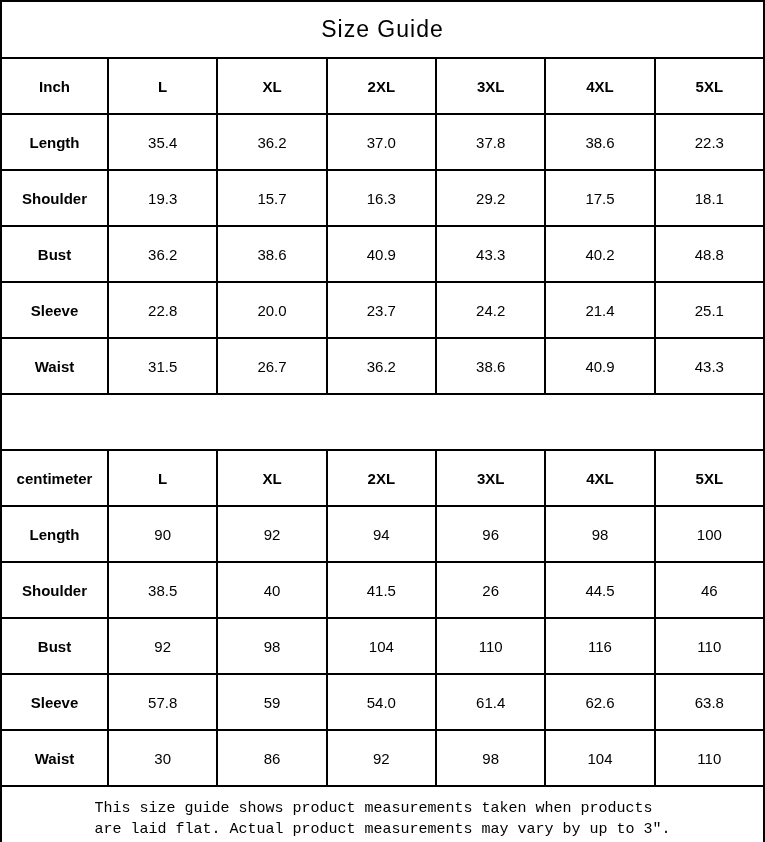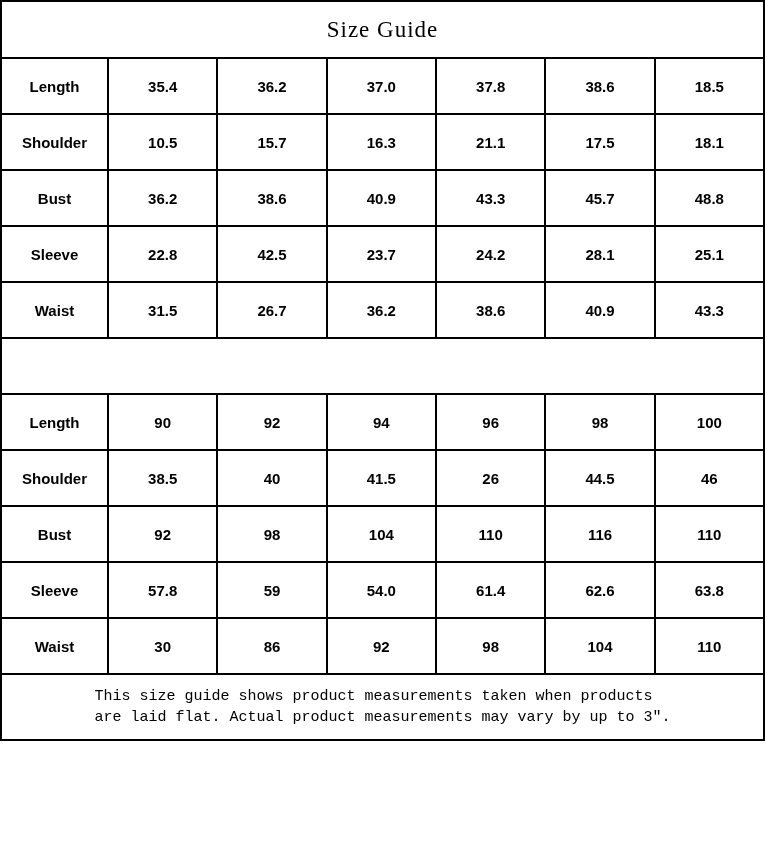--- a/index.html
+++ b/index.html
@@ -25,33 +25,33 @@
     text-align: center;
     vertical-align: middle;
     padding: 0;
     overflow: hidden;
   }
   col.c-label { width: 107px; }
   tr.row { height: 56px; }
   tr.title-row { height: 57px; }
   tr.footer-row { height: 66px; }
   td.title-cell {
-    font-family: Liberation Serif, serif;
+    font-family: Liberation Sans, sans-serif;
     font-size: 23px;
     font-weight: normal;
     letter-spacing: 1px;
   }
   td.label-cell {
     font-weight: bold;
   }
   td.header-cell {
     font-weight: bold;
   }
   td.value-cell {
-    font-weight: bold;
+    font-weight: normal;
   }
   td.spacer-cell {
     background: #ffffff;
   }
   td.footer-cell {
     font-family: "Liberation Mono", monospace;
     font-size: 15px;
   }
   .footer-inner {
     display: inline-block;
@@ -72,71 +72,89 @@
         <col>
         <col>
         <col>
     </colgroup>
 
     <tbody>
         <tr class="title-row">
       <td colspan="7" class="title-cell">Size Guide</td>
     </tr>
 
+    <tr class="row">
+      <td class="label-cell">Inch</td>
+      <td class="header-cell">L</td>
+      <td class="header-cell">XL</td>
+      <td class="header-cell">2XL</td>
+      <td class="header-cell">3XL</td>
+      <td class="header-cell">4XL</td>
+      <td class="header-cell">5XL</td>
+    </tr>
 
     <tr class="row">
       <td class="label-cell">Length</td>
       <td class="value-cell">35.4</td>
       <td class="value-cell">36.2</td>
       <td class="value-cell">37.0</td>
       <td class="value-cell">37.8</td>
       <td class="value-cell">38.6</td>
-      <td class="value-cell">18.5</td>
+      <td class="value-cell">22.3</td>
     </tr>
     <tr class="row">
       <td class="label-cell">Shoulder</td>
-      <td class="value-cell">10.5</td>
+      <td class="value-cell">19.3</td>
       <td class="value-cell">15.7</td>
       <td class="value-cell">16.3</td>
-      <td class="value-cell">21.1</td>
+      <td class="value-cell">29.2</td>
       <td class="value-cell">17.5</td>
       <td class="value-cell">18.1</td>
     </tr>
     <tr class="row">
       <td class="label-cell">Bust</td>
       <td class="value-cell">36.2</td>
       <td class="value-cell">38.6</td>
       <td class="value-cell">40.9</td>
       <td class="value-cell">43.3</td>
-      <td class="value-cell">45.7</td>
+      <td class="value-cell">40.2</td>
       <td class="value-cell">48.8</td>
     </tr>
     <tr class="row">
       <td class="label-cell">Sleeve</td>
       <td class="value-cell">22.8</td>
-      <td class="value-cell">42.5</td>
+      <td class="value-cell">20.0</td>
       <td class="value-cell">23.7</td>
       <td class="value-cell">24.2</td>
-      <td class="value-cell">28.1</td>
+      <td class="value-cell">21.4</td>
       <td class="value-cell">25.1</td>
     </tr>
     <tr class="row">
       <td class="label-cell">Waist</td>
       <td class="value-cell">31.5</td>
       <td class="value-cell">26.7</td>
       <td class="value-cell">36.2</td>
       <td class="value-cell">38.6</td>
       <td class="value-cell">40.9</td>
       <td class="value-cell">43.3</td>
     </tr>
 
     <tr class="row">
       <td colspan="7" class="spacer-cell"></td>
     </tr>
 
+    <tr class="row">
+      <td class="label-cell">centimeter</td>
+      <td class="header-cell">L</td>
+      <td class="header-cell">XL</td>
+      <td class="header-cell">2XL</td>
+      <td class="header-cell">3XL</td>
+      <td class="header-cell">4XL</td>
+      <td class="header-cell">5XL</td>
+    </tr>
 
     <tr class="row">
       <td class="label-cell">Length</td>
       <td class="value-cell">90</td>
       <td class="value-cell">92</td>
       <td class="value-cell">94</td>
       <td class="value-cell">96</td>
       <td class="value-cell">98</td>
       <td class="value-cell">100</td>
     </tr>

